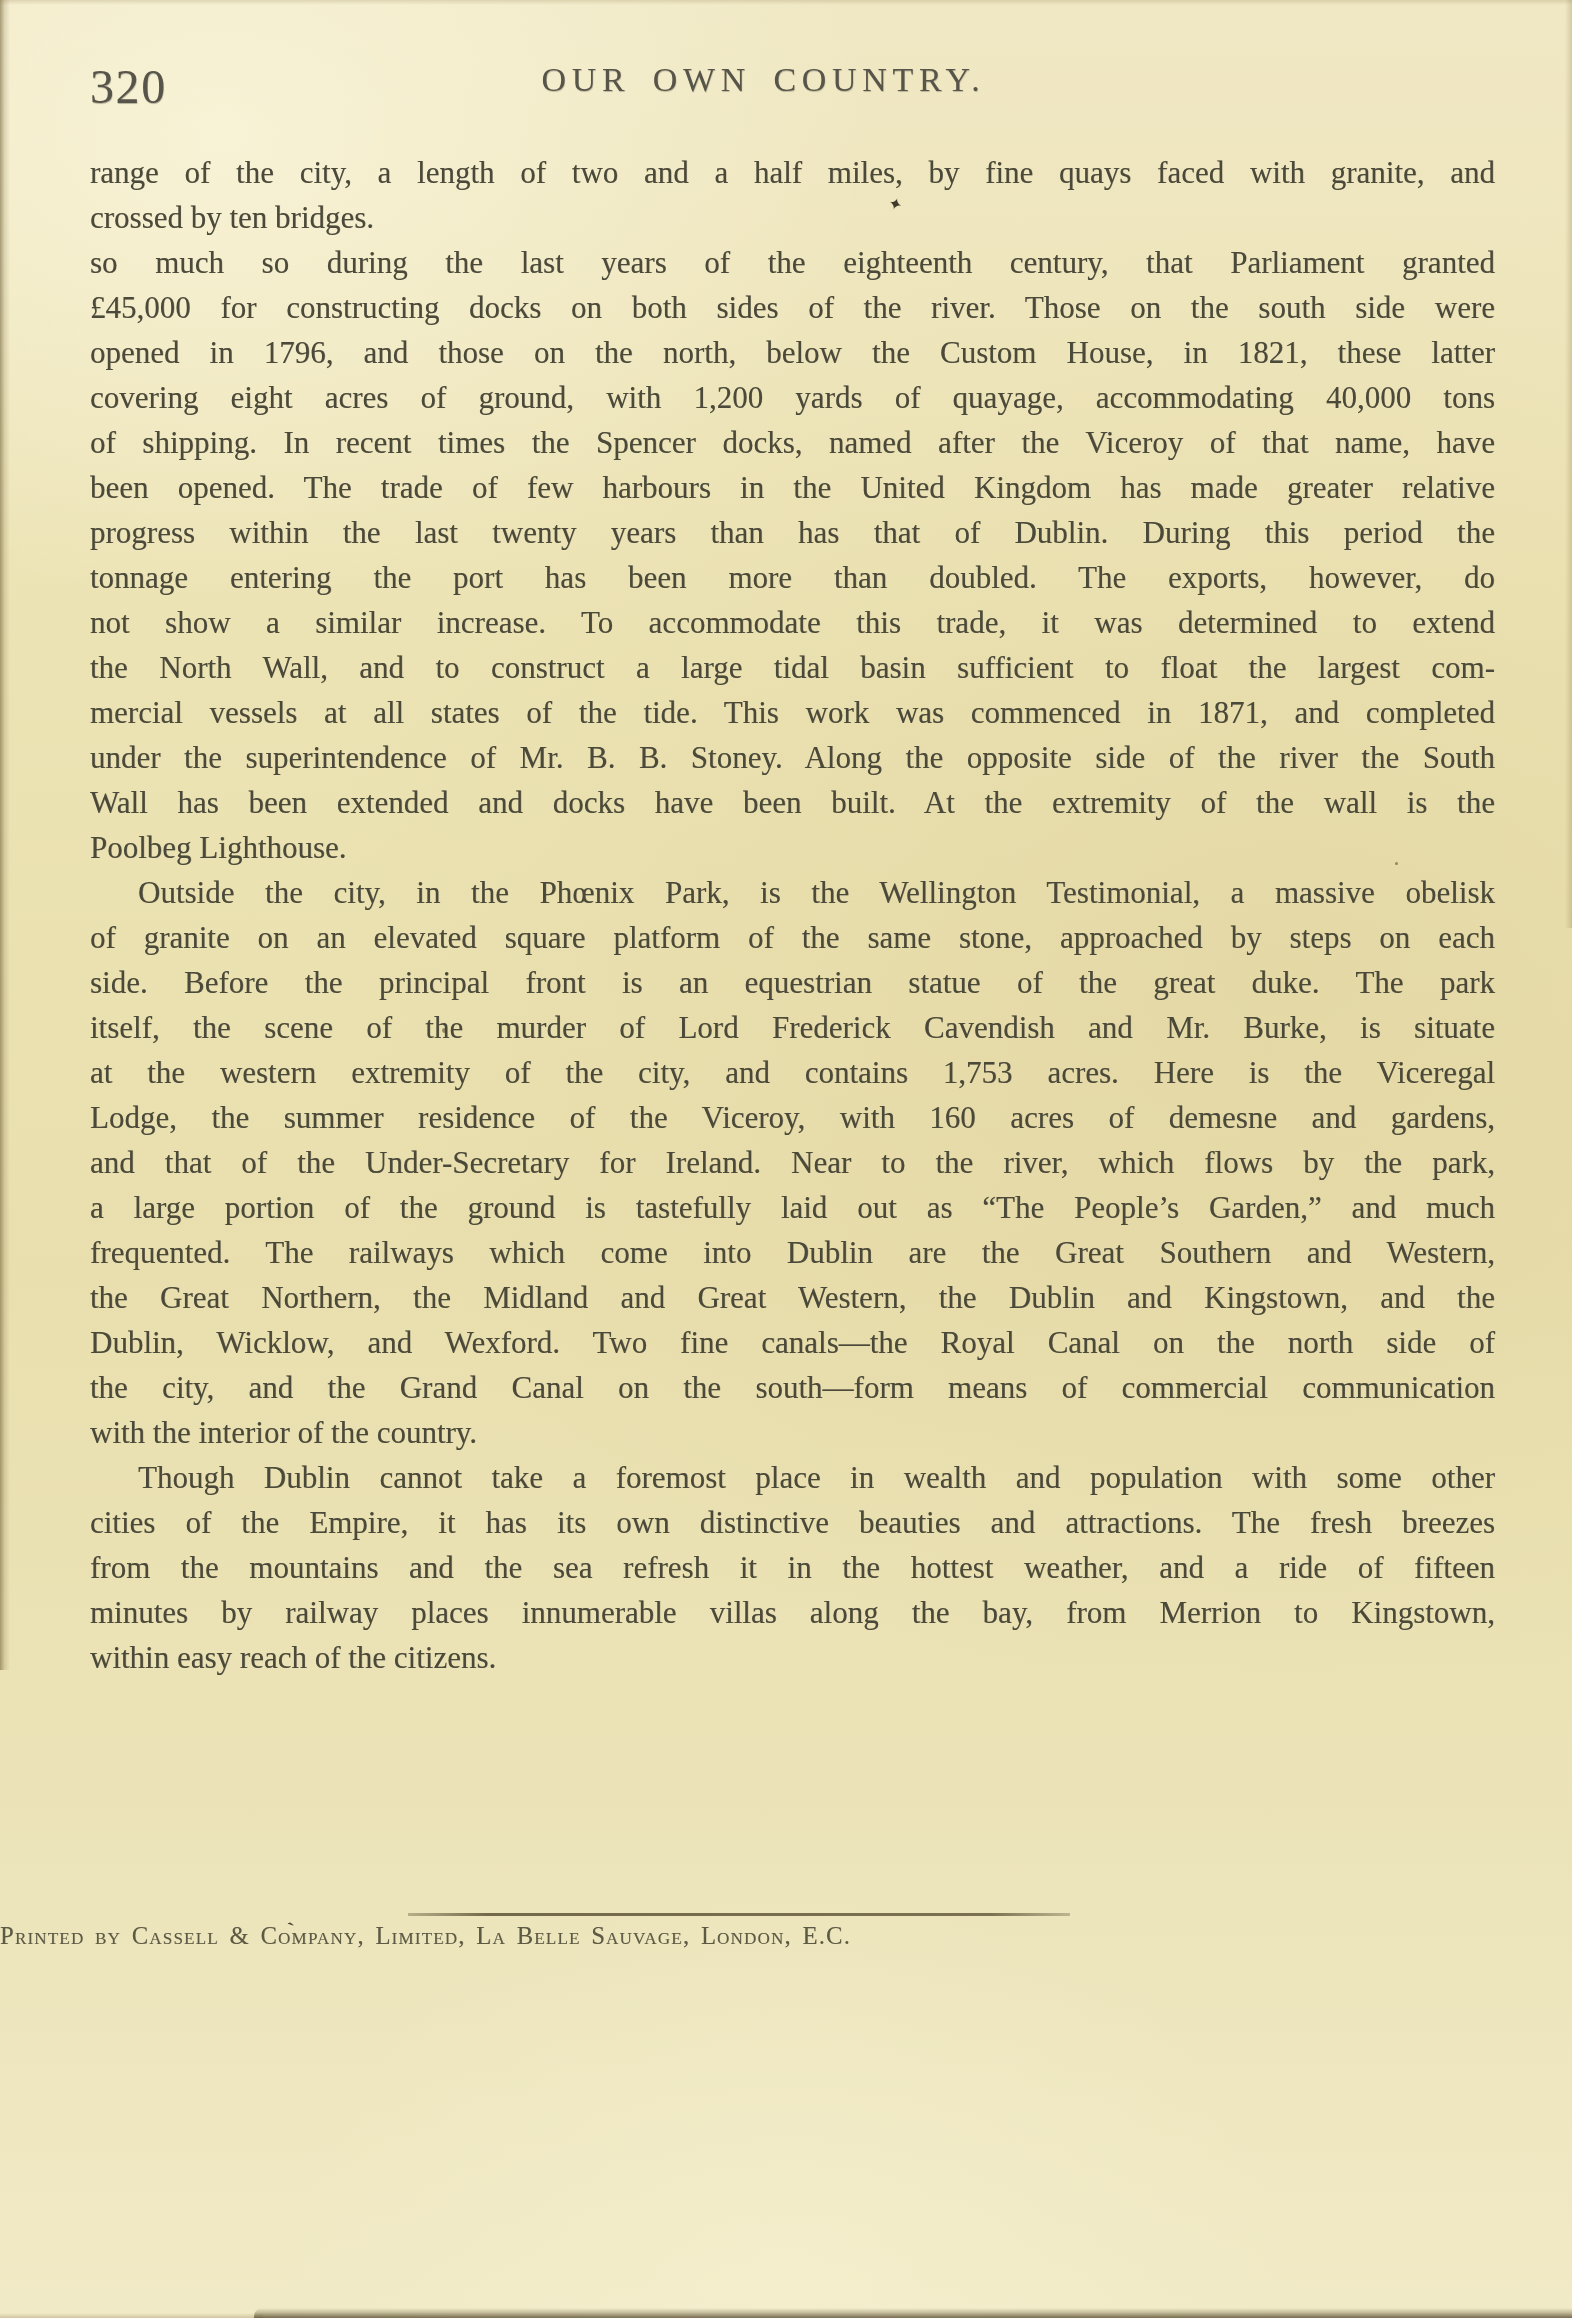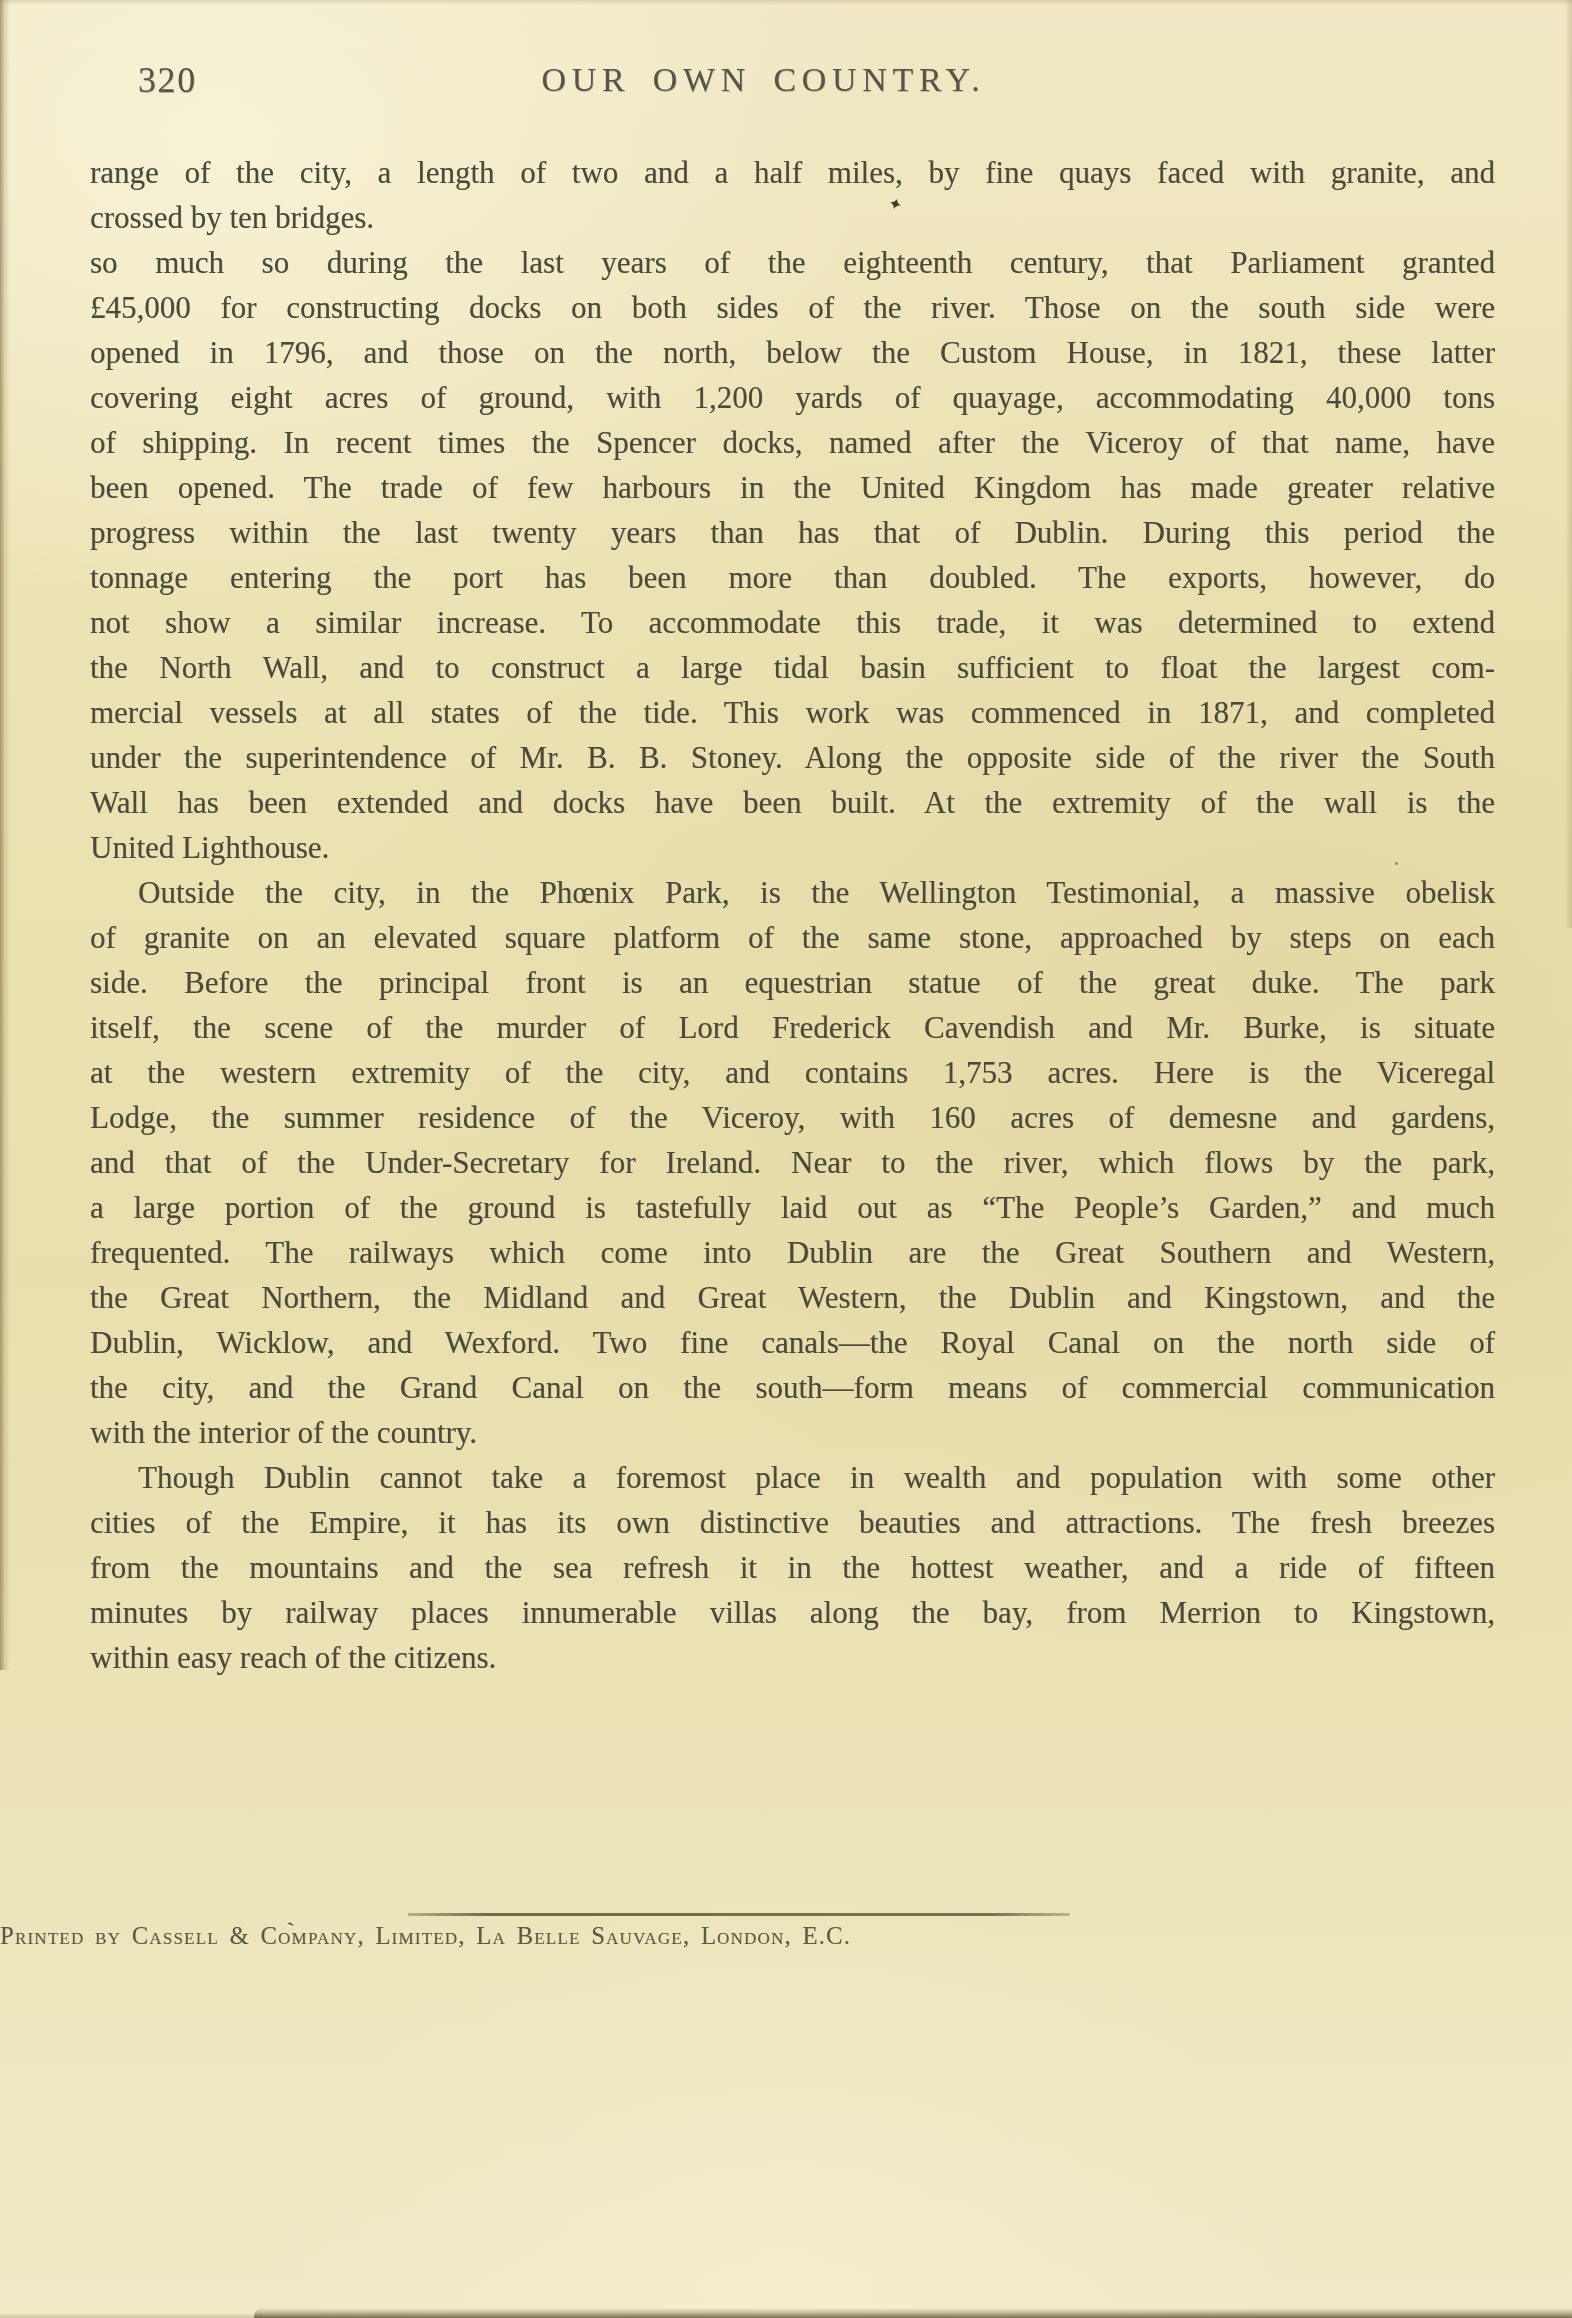--- a/index.html
+++ b/index.html
@@ -20,22 +20,22 @@
   .edge-right{position:absolute;right:0;top:0;width:8.2px;height:40%;
     background:linear-gradient(270deg, rgba(128,108,62,0.28), rgba(128,108,62,0) 100%);}
   .edge-top{position:absolute;left:0;top:0;width:100%;height:4.9px;
     background:linear-gradient(180deg, rgba(128,108,62,0.20), rgba(128,108,62,0) 100%);}
   .edge-bottom{position:absolute;left:254px;right:0;bottom:0;height:10.7px;border-radius:8.2px 0 0 0;
     background:linear-gradient(0deg, rgba(66,54,26,0.78), rgba(66,54,26,0.25) 60%, rgba(66,54,26,0) 100%);}
   .edge-bottom-faint{position:absolute;left:0;bottom:0;width:263px;height:5.7px;
     background:linear-gradient(0deg, rgba(110,92,50,0.30), rgba(110,92,50,0) 100%);}
 
   .header{position:absolute;top:59px;left:0;width:100%;height:43px;color:#57544a;}
-  .pageno{position:absolute;left:90px;top:0;font-size:36px;letter-spacing:1.6px;
-    text-shadow:0.5px 0.5px 0.7px rgba(70,66,52,0.35);margin-left:48px;}
+  .pageno{position:absolute;left:90px;top:0;font-size:48px;letter-spacing:1.6px;
+    text-shadow:0.5px 0.5px 0.7px rgba(70,66,52,0.35);}
   .runtitle{position:absolute;left:0;top:1.6px;width:1527px;text-align:center;
     font-size:34px;letter-spacing:5.7px;word-spacing:8.2px;
     text-shadow:0.5px 0.5px 0.7px rgba(70,66,52,0.3);font-family:Liberation Serif, serif;}
 
   .textblock{position:absolute;left:90px;top:150px;width:1405px;color:#4b4939;
     font-size:31px;line-height:45px;
     text-shadow:0.4px 0.4px 0.6px rgba(72,68,54,0.38);}
   .ln{text-align:justify;text-align-last:justify;height:45px;white-space:normal;}
   .ln.end{text-align-last:left;}
   .ln.indent{text-indent:48px;}
@@ -76,21 +76,21 @@
     <div class="ln">covering eight acres of ground, with 1,200 yards of quayage, accommodating 40,000 tons</div>
     <div class="ln">of shipping. In recent times the Spencer docks, named after the Viceroy of that name, have</div>
     <div class="ln">been opened. The trade of few harbours in the United Kingdom has made greater relative</div>
     <div class="ln">progress within the last twenty years than has that of Dublin. During this period the</div>
     <div class="ln">tonnage entering the port has been more than doubled. The exports, however, do</div>
     <div class="ln">not show a similar increase. To accommodate this trade, it was determined to extend</div>
     <div class="ln">the North Wall, and to construct a large tidal basin sufficient to float the largest com-</div>
     <div class="ln">mercial vessels at all states of the tide. This work was commenced in 1871, and completed</div>
     <div class="ln">under the superintendence of Mr. B. B. Stoney. Along the opposite side of the river the South</div>
     <div class="ln">Wall has been extended and docks have been built. At the extremity of the wall is the</div>
-    <div class="ln end">United Lighthouse.</div>
+    <div class="ln end">Poolbeg Lighthouse.</div>
     <div class="ln indent">Outside the city, in the Phœnix Park, is the Wellington Testimonial, a massive obelisk</div>
     <div class="ln">of granite on an elevated square platform of the same stone, approached by steps on each</div>
     <div class="ln">side. Before the principal front is an equestrian statue of the great duke. The park</div>
     <div class="ln">itself, the scene of the murder of Lord Frederick Cavendish and Mr. Burke, is situate</div>
     <div class="ln">at the western extremity of the city, and contains 1,753 acres. Here is the Viceregal</div>
     <div class="ln">Lodge, the summer residence of the Viceroy, with 160 acres of demesne and gardens,</div>
     <div class="ln">and that of the Under-Secretary for Ireland. Near to the river, which flows by the park,</div>
     <div class="ln">a large portion of the ground is tastefully laid out as “The People’s Garden,” and much</div>
     <div class="ln">frequented. The railways which come into Dublin are the Great Southern and Western,</div>
     <div class="ln">the Great Northern, the Midland and Great Western, the Dublin and Kingstown, and the</div>

